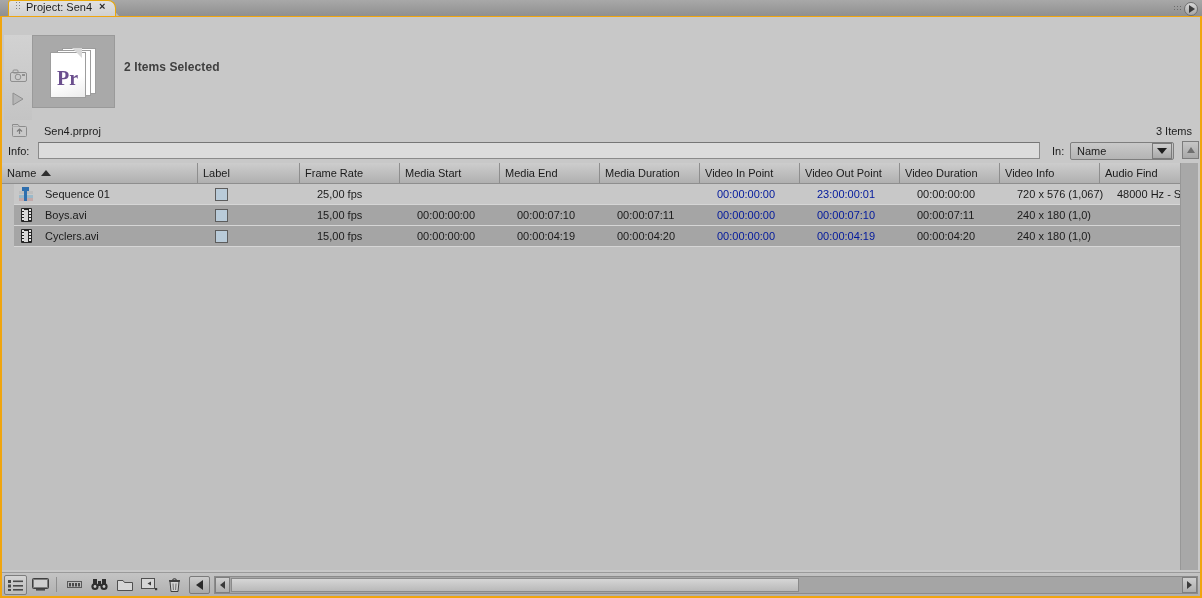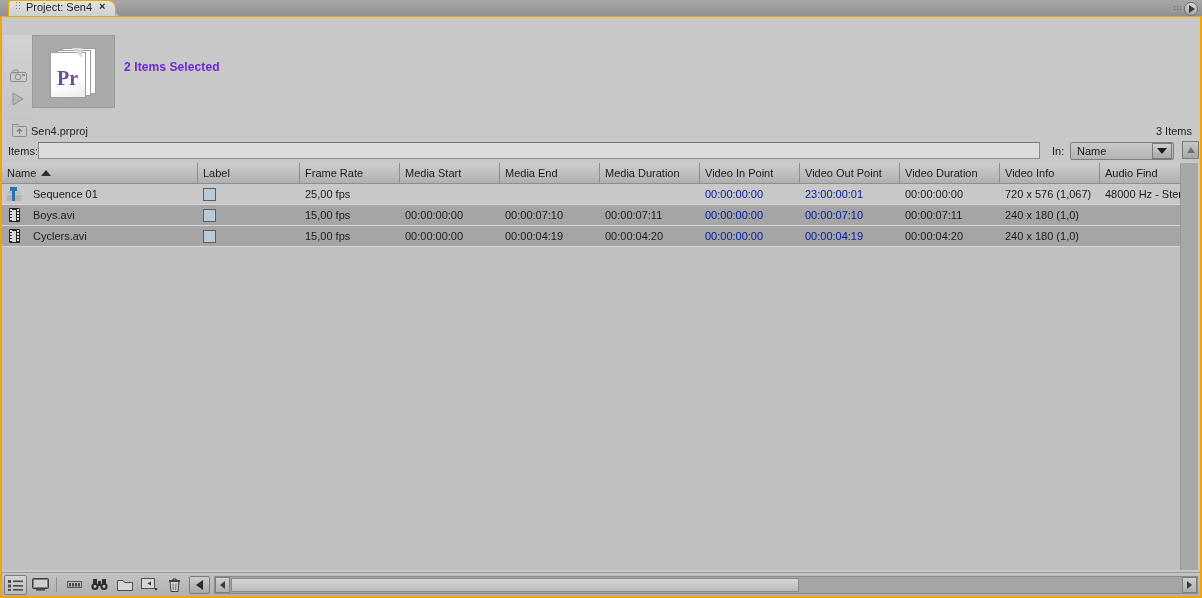--- a/index.html
+++ b/index.html
@@ -183,36 +183,36 @@
     width: 0; height: 0;
     border-top: 10px solid #d8d8d8;
     border-left: 10px solid transparent;
   }
 
   .sel-title {
     position: absolute;
     left: 122px; top: 27px;
     font-size: 12px;
     font-weight: bold;
-    color: #6d28d9;
+    color: #404040;
     letter-spacing: .1px;
   }
 
   .updir-btn {
     position: absolute;
     left: 9px; top: 106px;
     width: 17px; height: 15px;
     display: flex;
     align-items: center;
     justify-content: center;
     cursor: pointer;
   }
   .proj-name {
     position: absolute;
-    left: 29px; top: 108px;
+    left: 42px; top: 108px;
     font-size: 11px;
     color: #1d1d1d;
   }
   .item-count {
     position: absolute;
     right: 8px; top: 108px;
     font-size: 11px;
     color: #1d1d1d;
   }
 
@@ -334,20 +334,21 @@
     border-right: 5px solid transparent;
     border-bottom: 6px solid #2f2f2f;
   }
 
   .body-rows { background: #c0c0c0; }
   .data-row {
     display: flex;
     height: 21px;
     align-items: center;
     box-sizing: border-box;
+    margin-left: 12px;
   }
   .data-row.unselected {
     background: #c8c8c8;
     border-bottom: 1px solid #d6d6d6;
   }
   .data-row.selected {
     background: #a5a5a5;
     border-bottom: 1px solid #d6d6d6;
   }
   .cell {
@@ -584,21 +585,21 @@
       <svg width="15" height="13" viewBox="0 0 15 13">
         <rect x="0.5" y="2.5" width="14" height="10" rx="1" fill="#c9c9c9" stroke="#8c8c8c"></rect>
         <path d="M0.5 2.5 L0.5 0.5 L6 0.5 L7.5 2.5" fill="#c9c9c9" stroke="#8c8c8c"></path>
         <path d="M7.5 10 L7.5 5.5 M5 7.5 L7.5 5 L10 7.5" fill="none" stroke="#7d7d7d" stroke-width="1.2"></path>
       </svg>
     </div>
     <div class="proj-name">Sen4.prproj</div>
     <div class="item-count">3 Items</div>
 
     <div class="find-row">
-      <span class="find-label">Items:</span>
+      <span class="find-label">Info:</span>
       <input class="find-input" type="text" value="" style="">
       <span class="in-label">In:</span>
       <div class="in-select">
         <span class="val">Name</span>
         <span class="arrowbox"></span>
       </div>
     </div>
     <div class="scroll-up-btn"></div>
 
     <div class="table-area">

